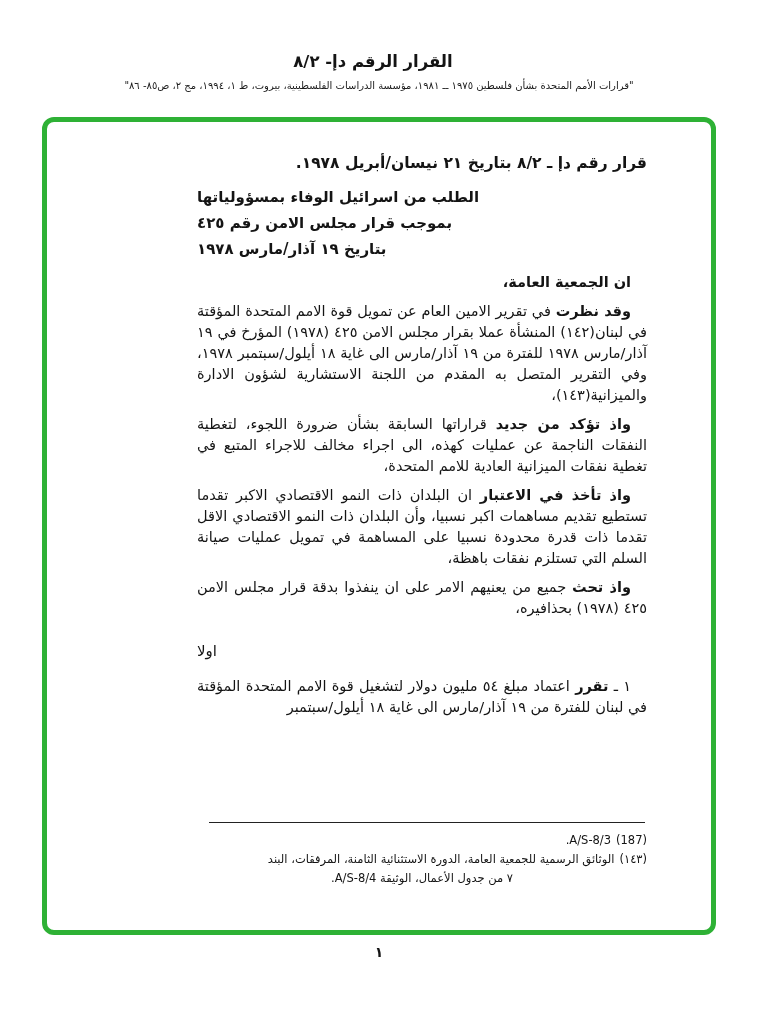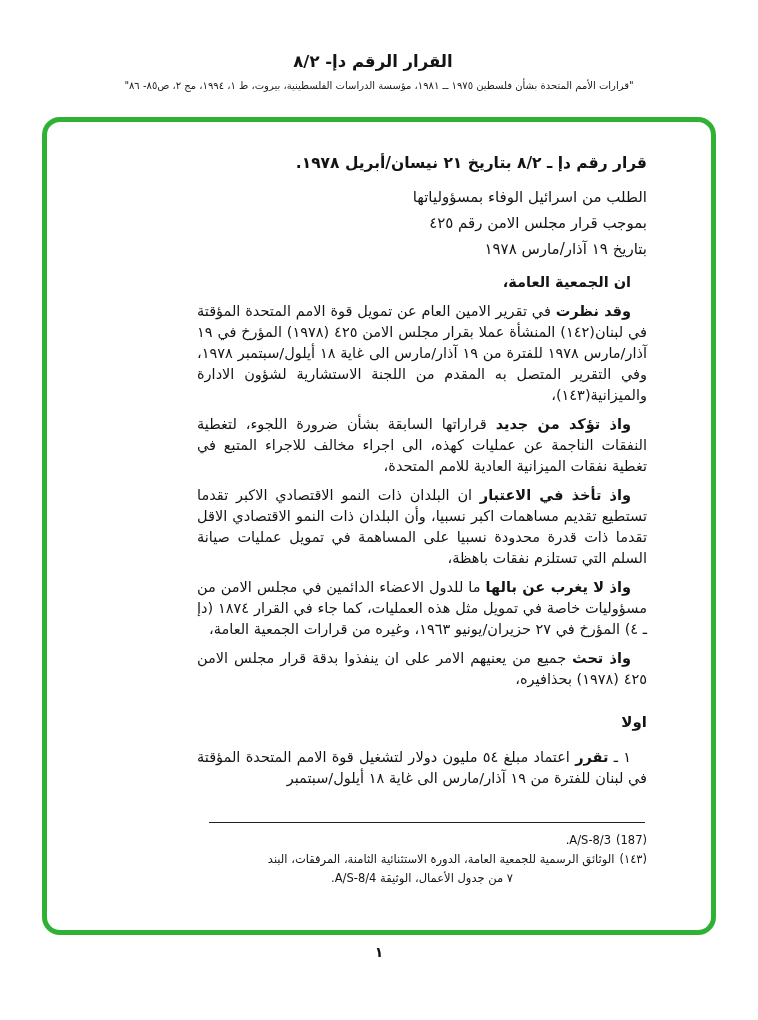--- a/index.html
+++ b/index.html
@@ -11,48 +11,48 @@
     overflow:hidden;
   }
   .page-header{ text-align:center; padding-top:52px; direction:rtl; }
   .page-header h1{ margin:0 12px 9px 0; font-size:16.5px; font-weight:700; letter-spacing:0; }
   .source-line{ font-size:10px; color:#1a1a1a; }
 
   .green-box{
     position:absolute; left:42px; top:117px;
     width:674px; height:818px;
     border:5px solid #2eb135;
-    border-radius:18px;
+    border-radius:12px;
     box-sizing:border-box;
     direction:rtl;
   }
   .content{
     position:absolute;
     top:30px; right:64px; left:150px;
     text-align:right;
     font-size:14.5px;
     line-height:21px;
   }
   .title-line{
     margin:0 0 10px 0;
     font-size:15.5px; font-weight:700; line-height:22px;
   }
   .subtitle{
-    text-align:right; font-weight:400; font-size:15px;
+    text-align:left; font-weight:700; font-size:15px;
     line-height:26px; margin:8px 0 2px 0;
   }
   .opening{ margin:10px 0 2px 0; font-weight:700; text-indent:16px; }
   .para{
     margin:8px 0;
     text-align:justify;
     text-indent:16px;
   }
   .para .lead{ font-weight:700; }
   .section-head{
-    text-align:right; font-weight:700; font-size:15px;
+    text-align:left; font-weight:400; font-size:15px;
     margin:22px 0 14px 0;
   }
   .footnotes{
     position:absolute; right:64px; left:150px; bottom:42px;
     font-size:11.5px; line-height:19px; text-align:right;
   }
   .fn-rule{ border:0; border-top:1.5px solid #222; margin:0 2px 8px 12px; }
   .fn{ margin:0; }
   .fn .fn-marker{ margin-left:5px; }
   .fn-cont{ text-align:center; }
@@ -91,24 +91,20 @@
     <p class="para">
       <span class="lead">واذ تؤكد من جديد</span>
       <span>قراراتها السابقة بشأن ضرورة اللجوء، لتغطية النفقات الناجمة عن عمليات كهذه، الى اجراء مخالف للاجراء المتبع في تغطية نفقات الميزانية العادية للامم المتحدة،</span>
     </p>
 
     <p class="para">
       <span class="lead">واذ تأخذ في الاعتبار</span>
       <span>ان البلدان ذات النمو الاقتصادي الاكبر تقدما تستطيع تقديم مساهمات اكبر نسبيا، وأن البلدان ذات النمو الاقتصادي الاقل تقدما ذات قدرة محدودة نسبيا على المساهمة في تمويل عمليات صيانة السلم التي تستلزم نفقات باهظة،</span>
     </p>
 
-    <p class="para">
-      <span class="lead">واذ لا يغرب عن بالها</span>
-      <span>ما للدول الاعضاء الدائمين في مجلس الامن من مسؤوليات خاصة في تمويل مثل هذه العمليات، كما جاء في القرار ١٨٧٤ (دإ ـ ٤) المؤرخ في ٢٧ حزيران/يونيو ١٩٦٣، وغيره من قرارات الجمعية العامة،</span>
-    </p>
 
     <p class="para">
       <span class="lead">واذ تحث</span>
       <span>جميع من يعنيهم الامر على ان ينفذوا بدقة قرار مجلس الامن ٤٢٥ (١٩٧٨) بحذافيره،</span>
     </p>
 
     <div class="section-head">اولا</div>
 
     <p class="para">
       <span>١ ـ</span>

